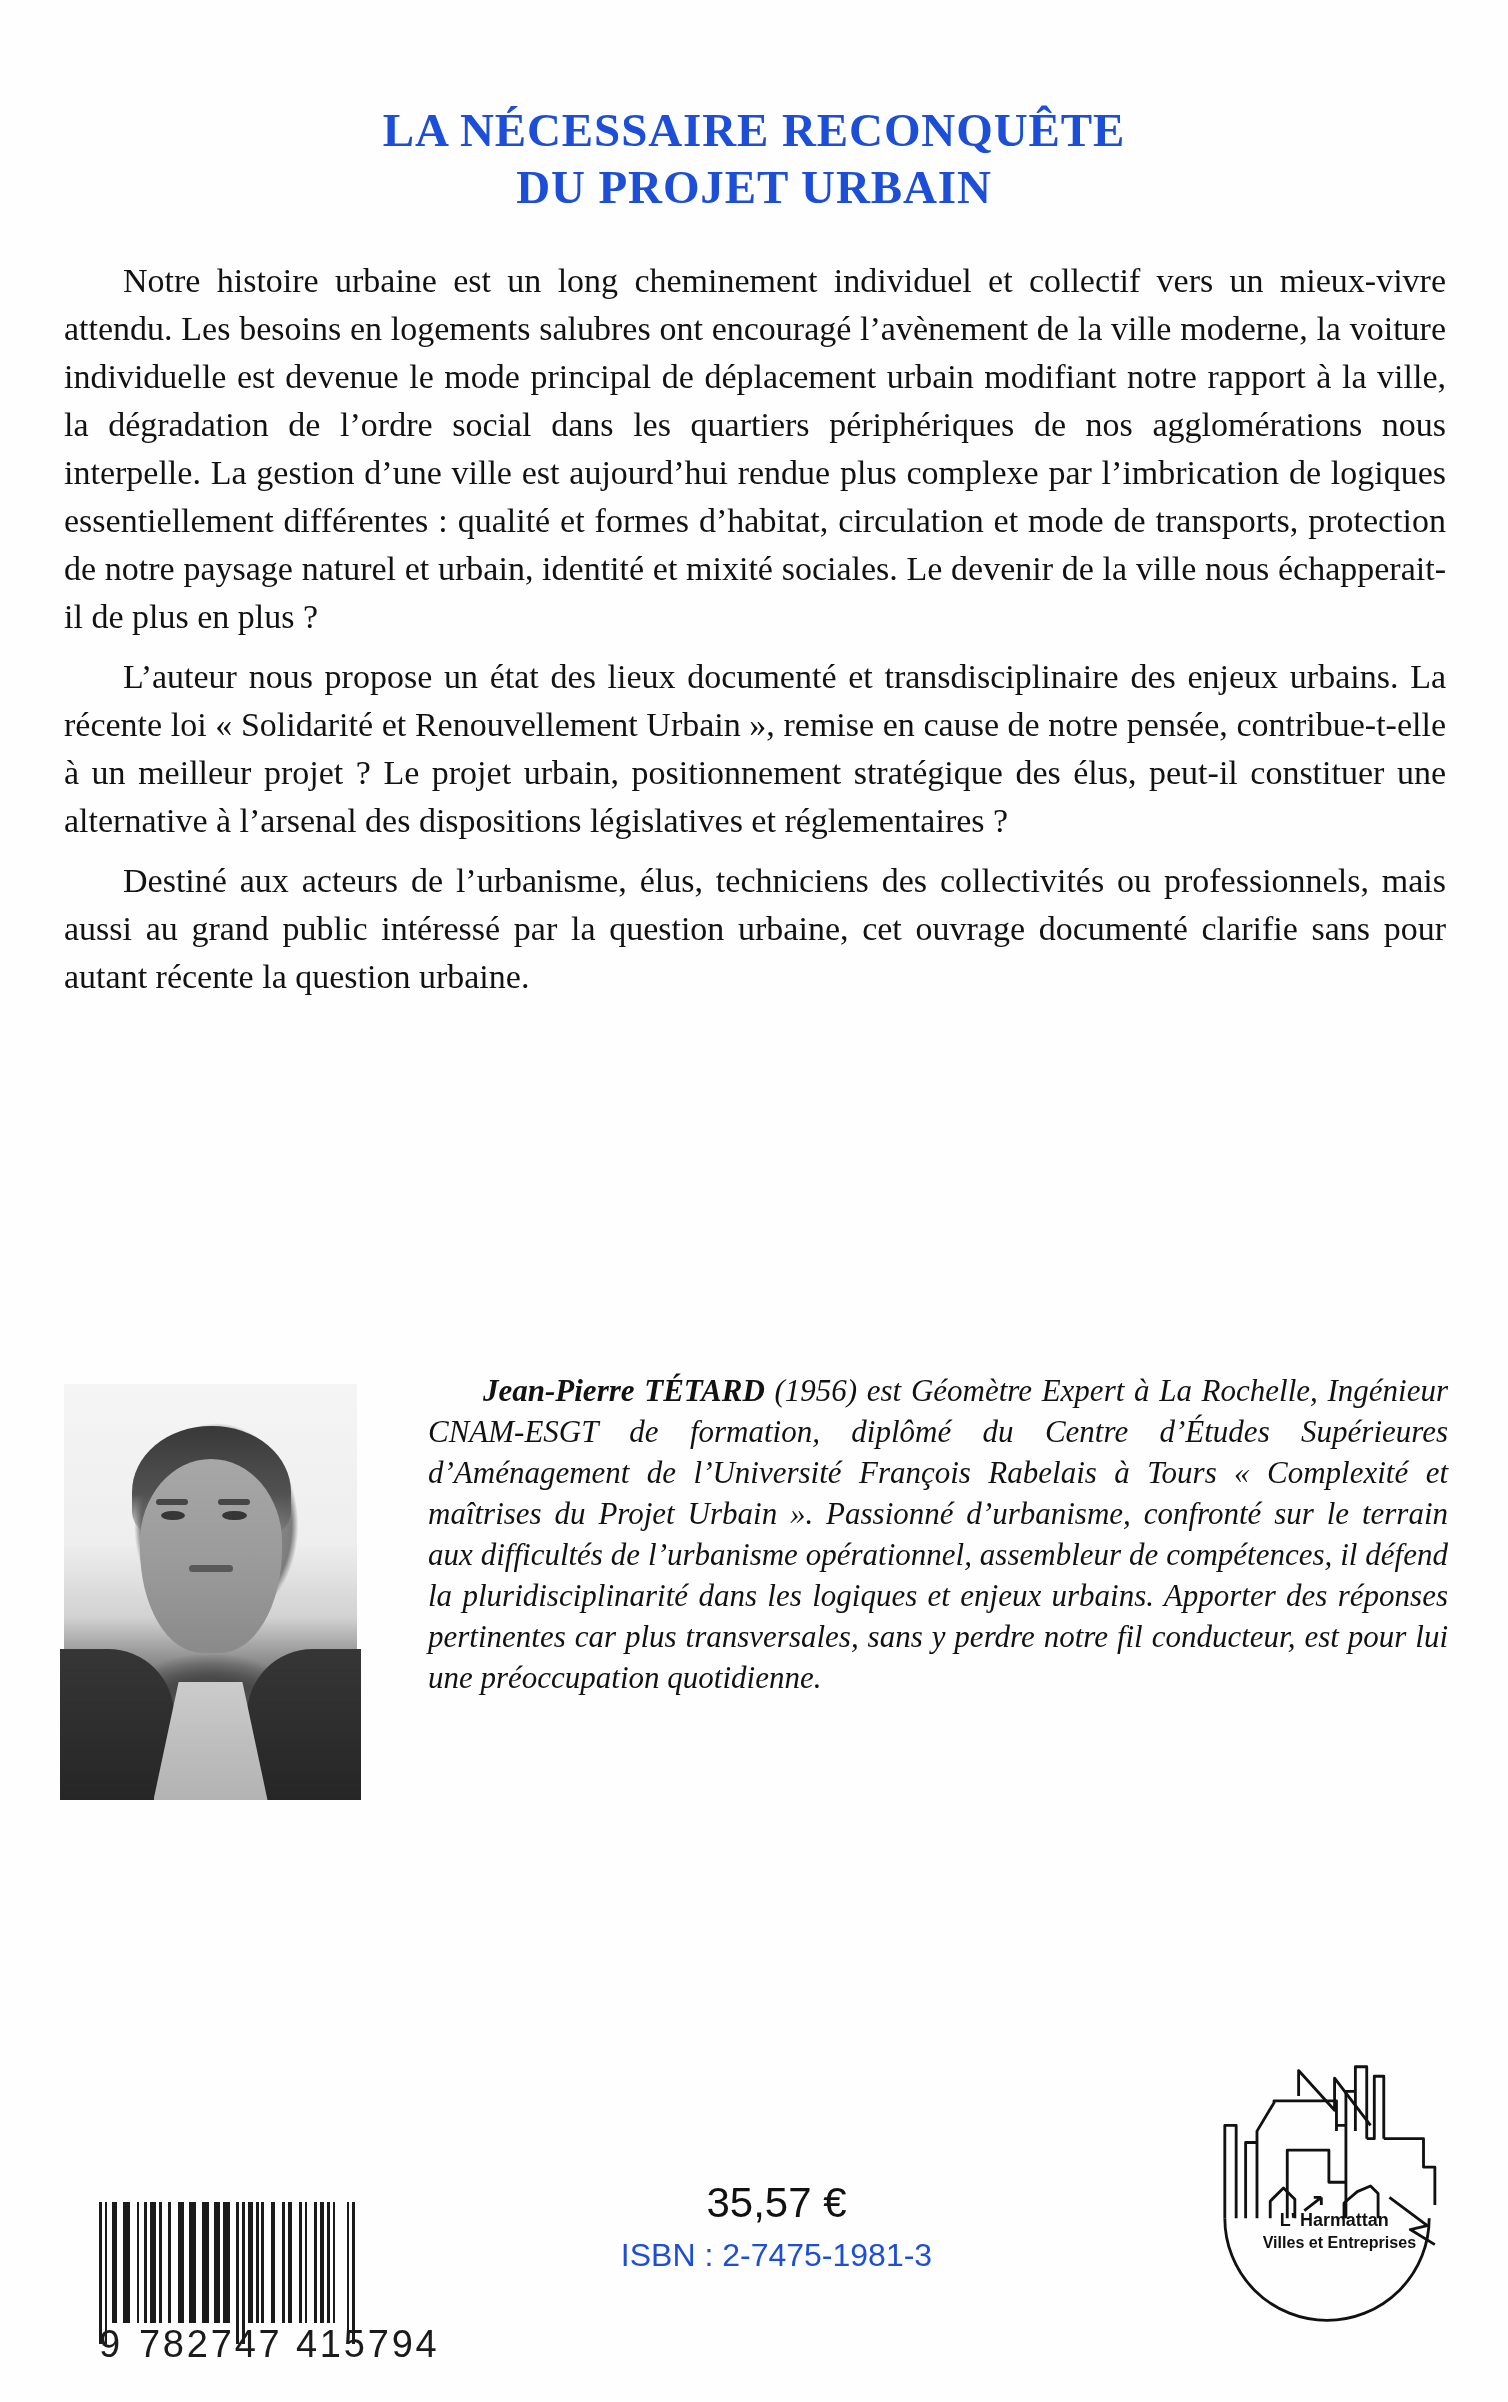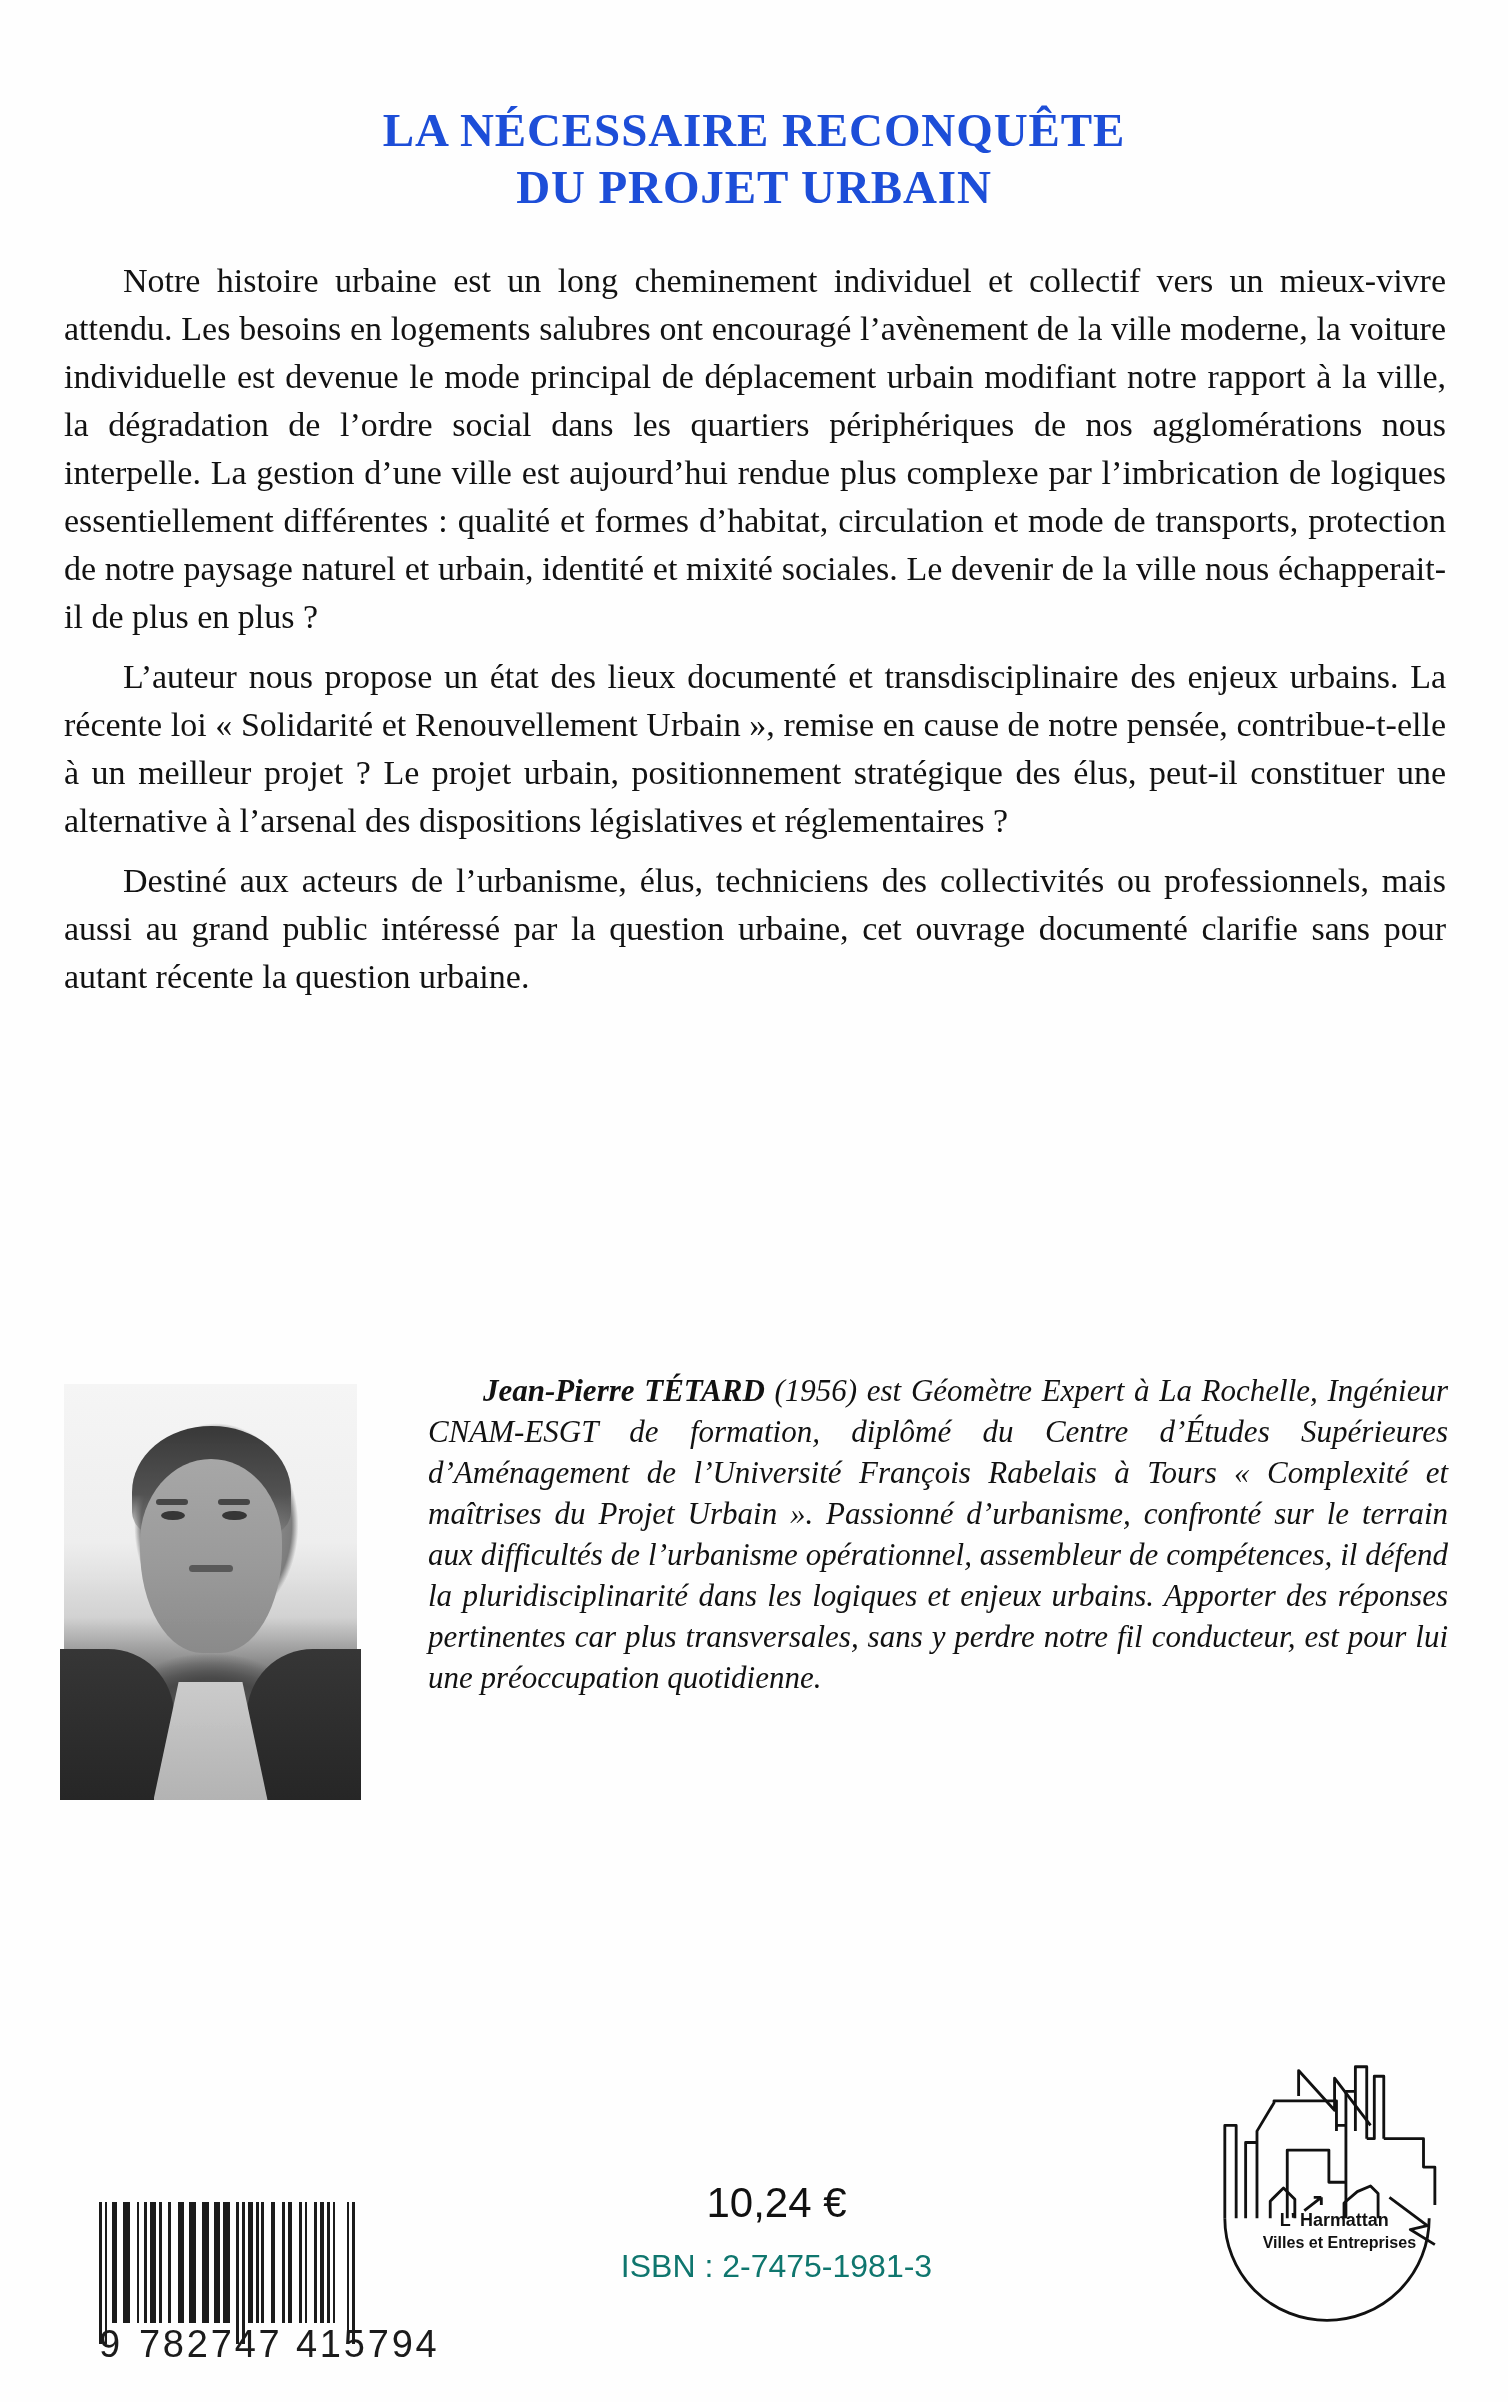--- a/index.html
+++ b/index.html
@@ -204,22 +204,22 @@
   }
   .price {
     font-family: "Liberation Sans", "DejaVu Sans", sans-serif;
     font-size: 42px;
     color: #111111;
     line-height: 51px;
   }
   .isbn {
     font-family: "Liberation Sans", "DejaVu Sans", sans-serif;
     font-size: 32px;
-    color: #0f766e;
-    margin-top: 19px;
+    color: #1d4ed8;
+    margin-top: 8px;
     line-height: 38px;
   }
 
   
   .logo {
     position: absolute;
     left: 1204px;
     top: 2044px;
     width: 246px;
     height: 284px;
@@ -332,21 +332,21 @@
         <i class="s" style="width: 6.6px;"></i>
         <i class="s" style="width: 4.7px;"></i>
         <i class="g" style="width: 2.8px;"></i>
         <i class="s" style="width: 2.8px;"></i>
         <i class="g" style="width: 2.8px;"></i>
       </div>
     <div class="barcode-digits"><span class="lead">9</span><span>782747 415794</span></div>
   </div>
 
   <div class="price-block">
-    <div class="price">10,24 €</div>
+    <div class="price">35,57 €</div>
     <div class="isbn">ISBN : 2-7475-1981-3</div>
   </div>
 
   <div class="logo">
     <svg viewBox="0 0 260 300" xmlns="http://www.w3.org/2000/svg">
 
       <path d="M22 184 A108 108 0 0 0 238 184" fill="none" stroke="#111" stroke-width="3"></path>
 
       <path d="M22 184 L22 184 L22 86 L34 86 L34 184
                M44 184 L44 104 L56 104 L56 184

